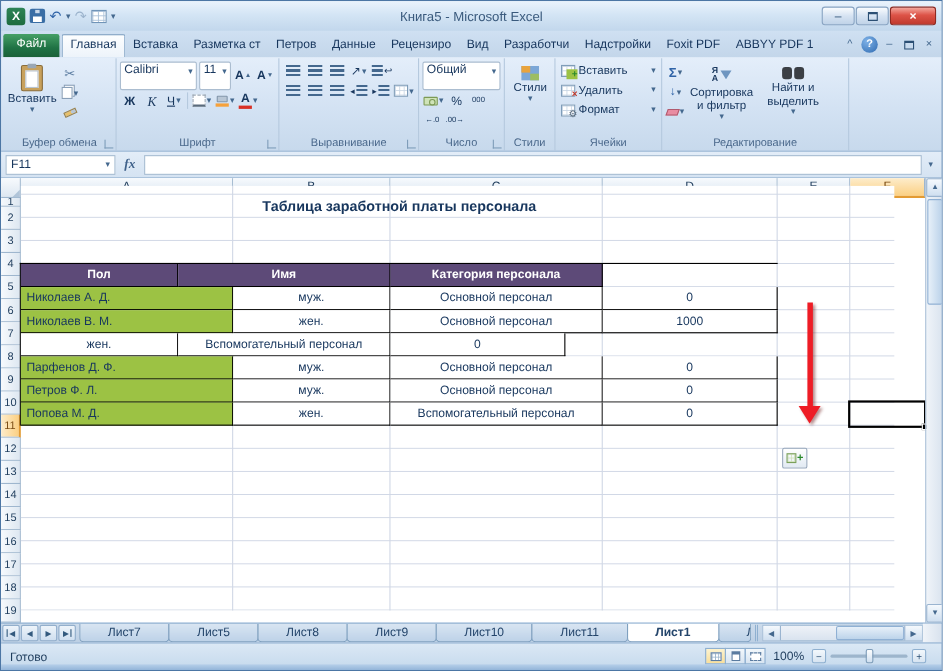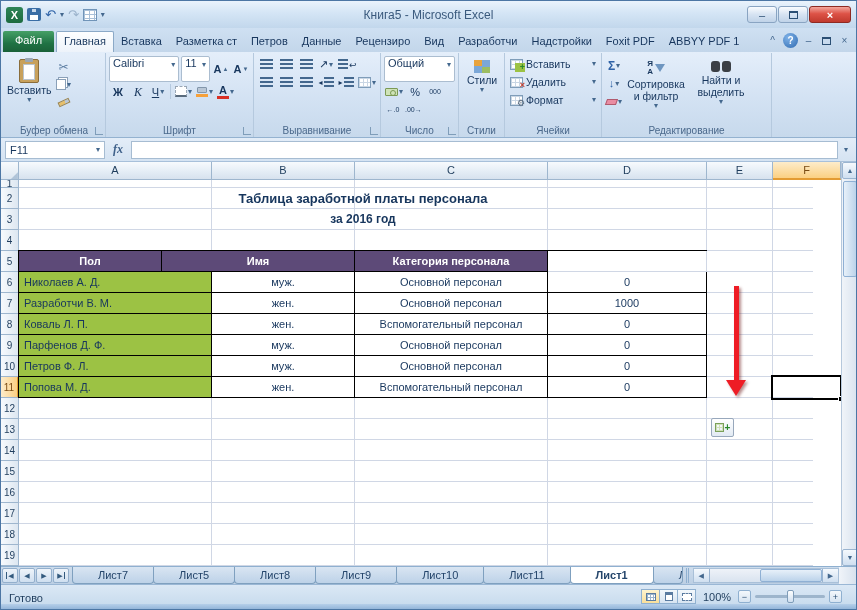--- a/index.html
+++ b/index.html
@@ -97,21 +97,21 @@
   
   .sheet{position:absolute;left:0;top:161px;width:840px;height:404px;background:#fff}
   .corner{position:absolute;left:0;top:0;width:18px;height:18px;background:linear-gradient(#f7fafd,#dde7f1);border-right:1px solid #9eb6ce;border-bottom:1px solid #9eb6ce;color:#b0c4d8;font-size:9px;display:flex;align-items:flex-end;justify-content:flex-end;line-height:8px}
   .ch{position:absolute;top:0;height:18px;background:linear-gradient(#f7fafd,#e3ecf5 60%,#d7e2ee);border-right:1px solid #9eb6ce;border-bottom:1px solid #9eb6ce;text-align:center;line-height:17px;color:#1e3c5c}
   .ch.hl{background:linear-gradient(#fdeccb,#fbd083);border-bottom:2px solid #e39b33;color:#7a4b12}
   .cA{left:18px;width:193px}.cB{left:211px;width:143px}.cC{left:354px;width:193px}.cD{left:547px;width:159px}.cE{left:706px;width:66px}.cF{left:772px;width:68px}
   .rowhdrs{position:absolute;left:0;top:18px;width:18px;height:386px;display:flex;flex-direction:column}
   .rh{height:21px;flex:none;background:linear-gradient(90deg,#f7fafd,#dde7f1);border-right:1px solid #9eb6ce;border-bottom:1px solid #9eb6ce;font-size:10px;color:#1e3c5c;display:flex;align-items:center;justify-content:center;overflow:hidden}
   .rh.r1{height:8px}
   .rh.hl{background:linear-gradient(90deg,#fdeccb,#fbd083);border-right:2px solid #e39b33;color:#7a4b12}
-  .cells{position:absolute;left:18px;top:18px;width:794px;height:386px;background-color:#fff;
+  .cells{position:absolute;left:18px;top:7px;width:794px;height:386px;background-color:#fff;
     background-image:
       linear-gradient(#d0d7e5,#d0d7e5),linear-gradient(#d0d7e5,#d0d7e5),linear-gradient(#d0d7e5,#d0d7e5),
       linear-gradient(#d0d7e5,#d0d7e5),linear-gradient(#d0d7e5,#d0d7e5),linear-gradient(#d0d7e5,#d0d7e5),
       linear-gradient(to bottom,transparent 0,transparent 20px,#d0d7e5 20px,#d0d7e5 21px);
     background-size:1px 100%,1px 100%,1px 100%,1px 100%,1px 100%,1px 100%,100% 21px;
     background-position:192px 0,335px 0,528px 0,687px 0,753px 0,821px 0,0 8px;
     background-repeat:no-repeat,no-repeat,no-repeat,no-repeat,no-repeat,no-repeat,repeat-y}
   .tline{position:absolute;left:0;width:688px;text-align:center;font-weight:bold;height:21px;line-height:21px}
   .t1{top:8px;font-size:13px}
   .t2{top:29px;font-size:12px}
@@ -487,42 +487,40 @@
       <div class="rh">14</div>
       <div class="rh">15</div>
       <div class="rh">16</div>
       <div class="rh">17</div>
       <div class="rh">18</div>
       <div class="rh">19</div>
     </div>
 
     <div class="cells">
       <div class="tline t1">Таблица заработной платы персонала</div>
-      <div class="tline t2">за 2016 год</div>
 
       <div class="tbl">
         <div class="trow">
           <div class="tc th w1">Пол</div>
           <div class="tc th w0">Имя</div>
           <div class="tc th w2">Категория персонала</div>
         </div>
         <div class="trow">
           <div class="tc green w0">Николаев А. Д.</div>
           <div class="tc w1">муж.</div>
           <div class="tc w2">Основной персонал</div>
           <div class="tc w3">0</div>
         </div>
         <div class="trow">
-          <div class="tc green w0">Разработчи В. М.</div>
+          <div class="tc green w0">Николаев В. М.</div>
           <div class="tc w1">жен.</div>
           <div class="tc w2">Основной персонал</div>
           <div class="tc w3">1000</div>
         </div>
         <div class="trow">
-          <div class="tc green w0">Коваль Л. П.</div>
           <div class="tc w1">жен.</div>
           <div class="tc w2">Вспомогательный персонал</div>
           <div class="tc w3">0</div>
         </div>
         <div class="trow">
           <div class="tc green w0">Парфенов Д. Ф.</div>
           <div class="tc w1">муж.</div>
           <div class="tc w2">Основной персонал</div>
           <div class="tc w3">0</div>
         </div>

